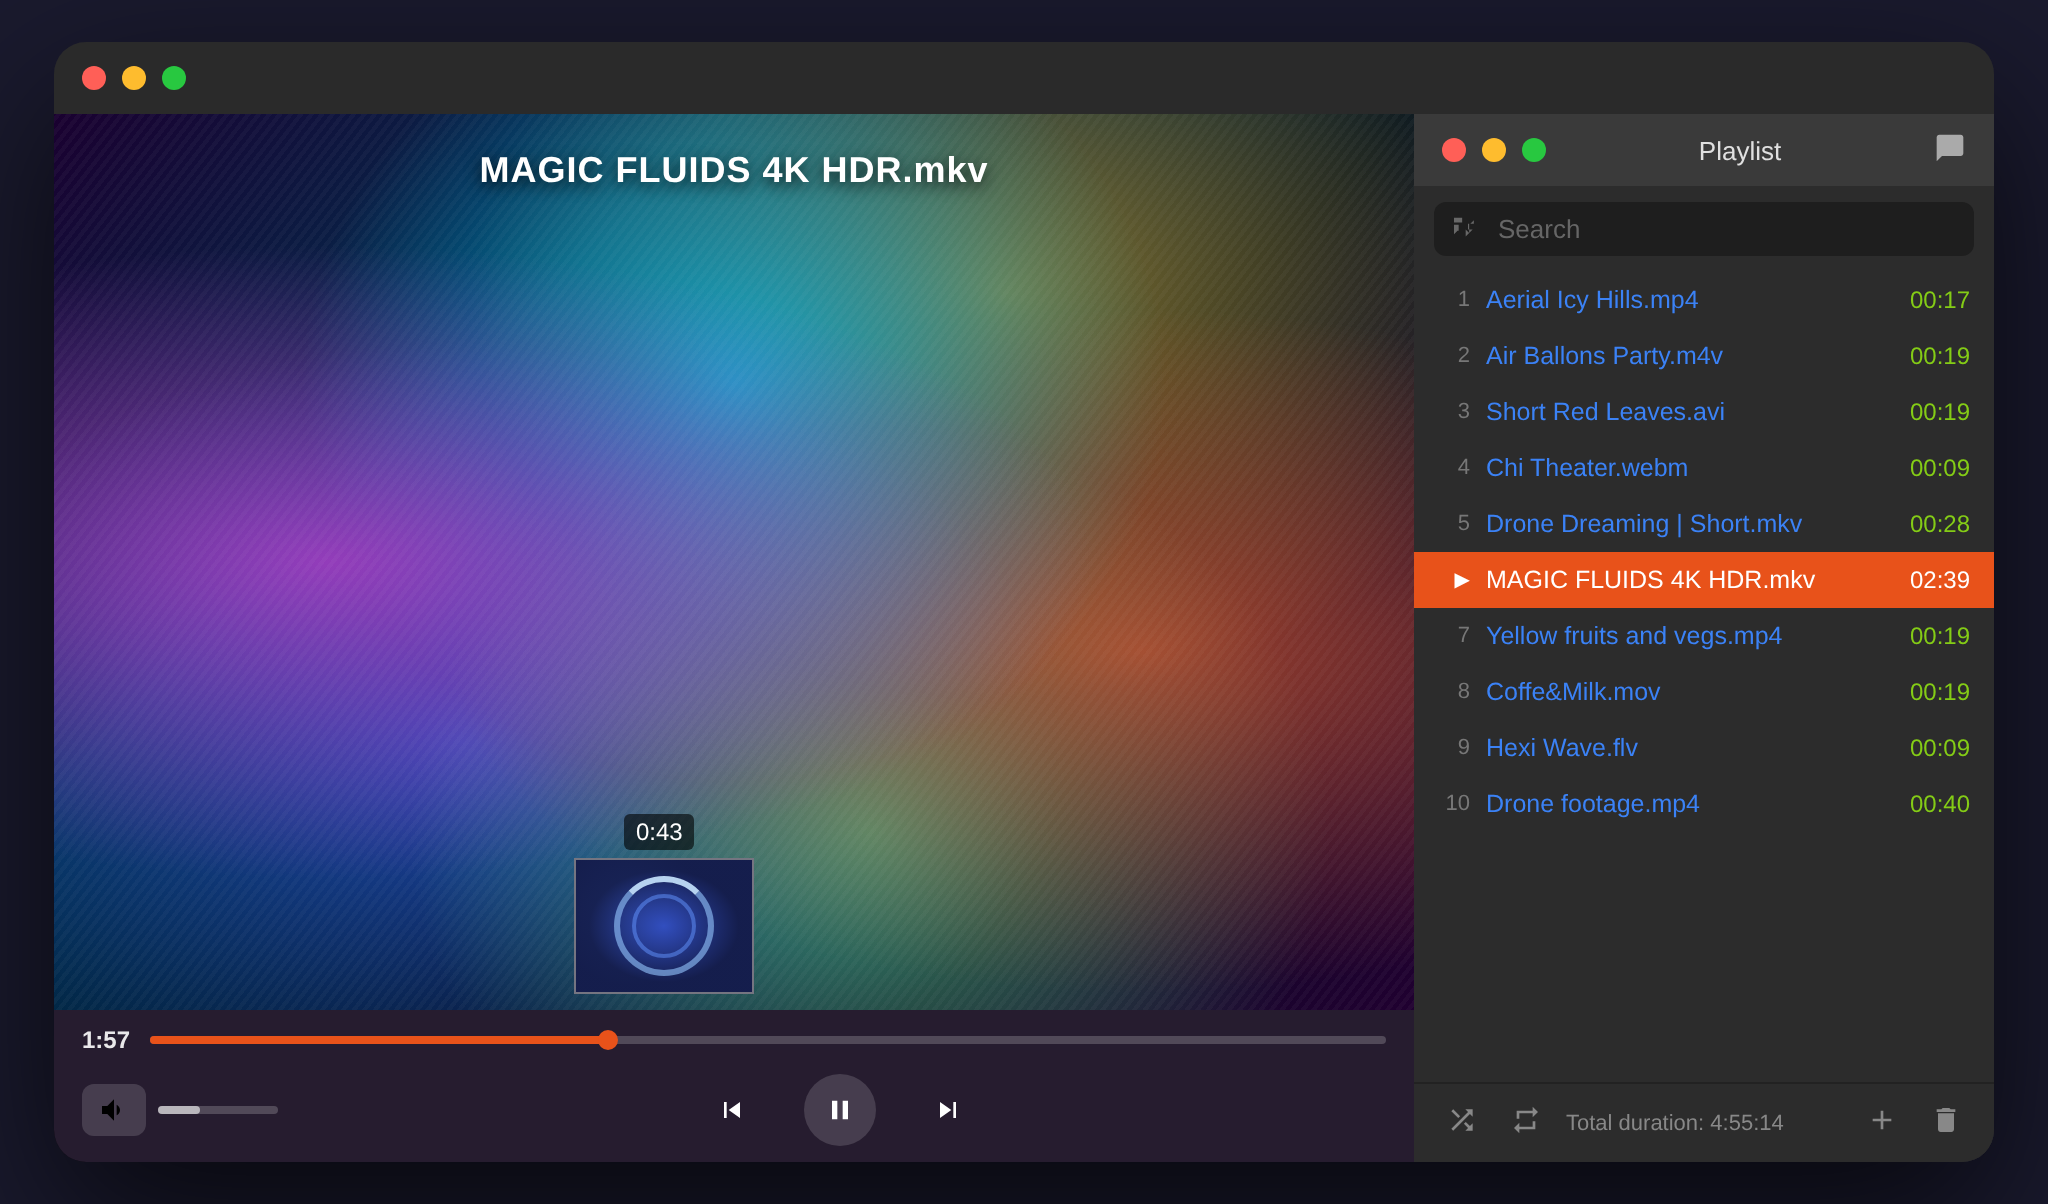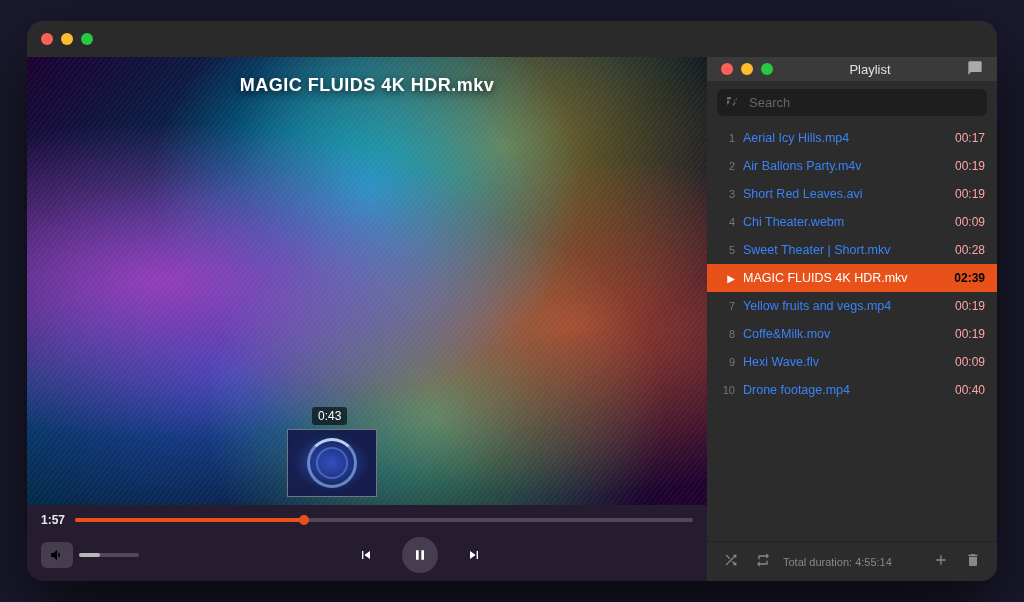--- a/index.html
+++ b/index.html
@@ -287,21 +287,21 @@
     .playlist-panel {
       width: 290px;
       background: #2c2c2c;
       display: flex;
       flex-direction: column;
       flex-shrink: 0;
     }
 
     .playlist-header {
       background: #3a3a3a;
-      height: 24px;
+      height: 36px;
       display: flex;
       align-items: center;
       justify-content: space-between;
       padding: 0 14px;
       flex-shrink: 0;
     }
 
     .playlist-title {
       color: #e0e0e0;
       font-size: 13px;
@@ -391,26 +391,26 @@
       color: #3b82f6;
       font-size: 12.5px;
       white-space: nowrap;
       overflow: hidden;
       text-overflow: ellipsis;
     }
 
     .playlist-item.active .item-name { color: white; font-weight: 500; }
 
     .item-duration {
-      color: #fca5a5;
+      color: #84cc16;
       font-size: 12px;
       flex-shrink: 0;
     }
 
-    .playlist-item.active .item-duration { color: #000000; font-weight: 700; }
+    .playlist-item.active .item-duration { color: #ffffff; font-weight: 400; }
 
     
     .playlist-footer {
       background: #2c2c2c;
       height: 40px;
       display: flex;
       align-items: center;
       padding: 0 12px;
       gap: 8px;
       border-top: 1px solid #222;
@@ -570,21 +570,21 @@
         <span class="item-num-val">4</span>
       </div>
       <span class="item-name">Chi Theater.webm</span>
       <span class="item-duration">00:09</span>
     </div>
           <div class="playlist-item">
       <div class="item-num">
         
         <span class="item-num-val">5</span>
       </div>
-      <span class="item-name">Sweet Theater | Short.mkv</span>
+      <span class="item-name">Drone Dreaming | Short.mkv</span>
       <span class="item-duration">00:28</span>
     </div>
           <div class="playlist-item active">
       <div class="item-num">
         <span class="play-indicator">▶</span>
 
       </div>
       <span class="item-name">MAGIC FLUIDS 4K HDR.mkv</span>
       <span class="item-duration">02:39</span>
     </div>

